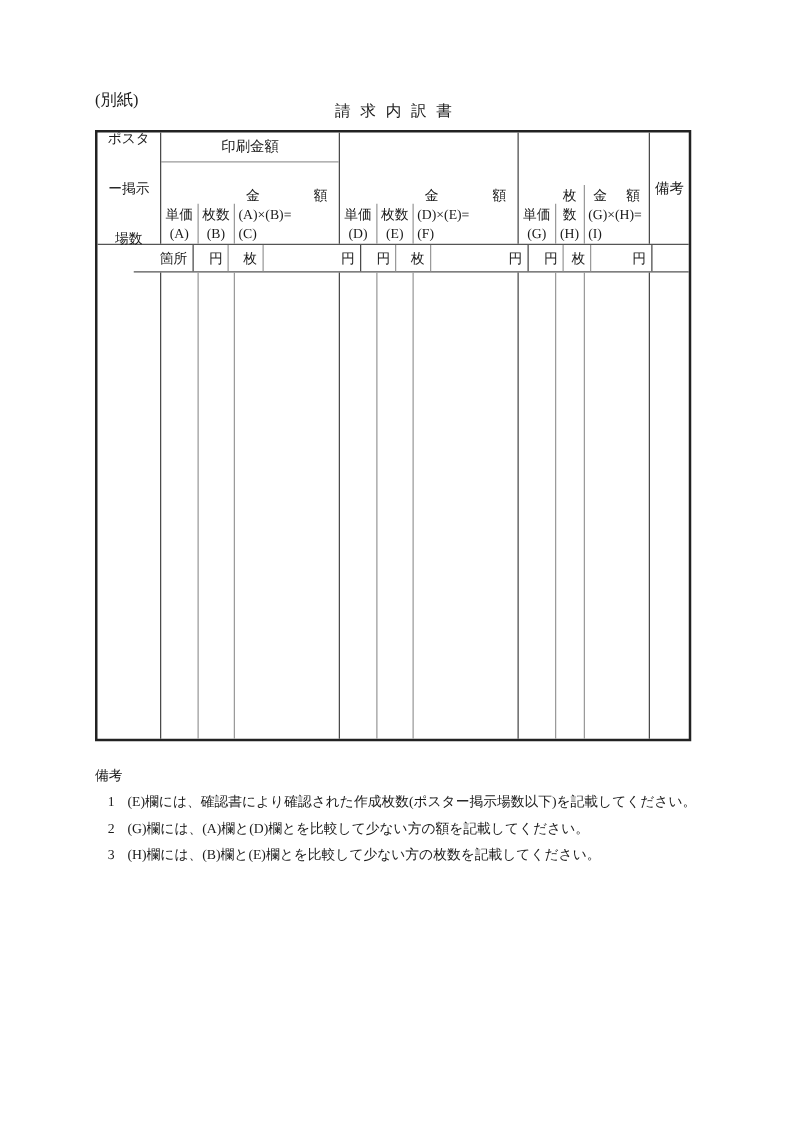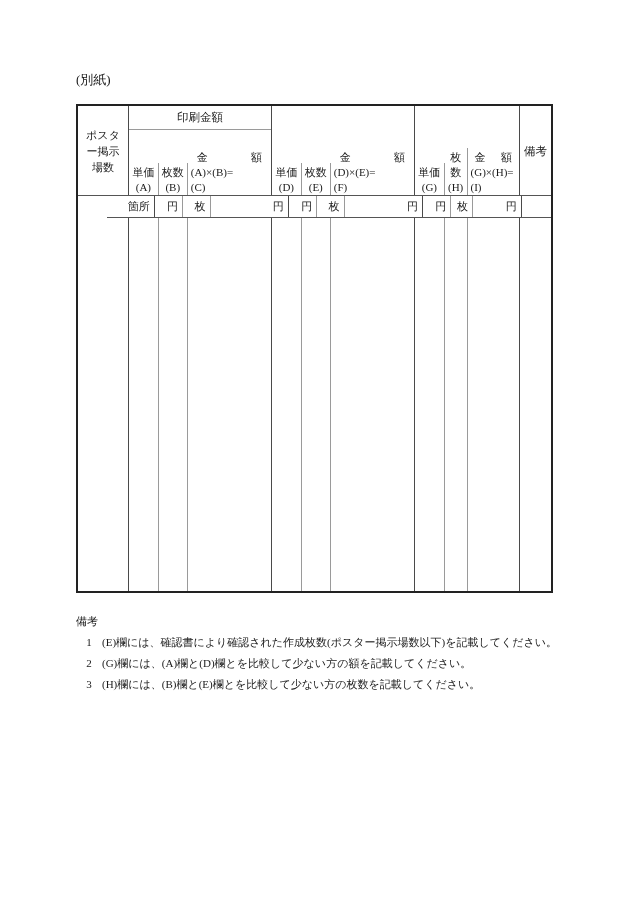--- a/index.html
+++ b/index.html
@@ -99,20 +99,21 @@
   .w-amount3 { width: 52px; }
   .w-remark  { width: 31px; }
 
   
   .place-head {
     align-items: center;
     justify-content: center;
     text-align: center;
     flex-direction: column;
     padding: 0 8px;
+    gap: 24px;
   }
   .place-head span { display: block; white-space: nowrap; }
 
   
   .group {
     display: flex;
     flex-direction: column;
     box-sizing: border-box;
   }
   .group-title {
@@ -218,20 +219,21 @@
   }
   .note-text { flex: 1 1 auto; }
 </style>
 </head>
 <body>
 
 <div class="page">
 
   <div class="attachment-label">(別紙)</div>
 
+  <div class="doc-title">請  求  内  訳  書</div>
 
   <div class="form-table">
 
     <div class="thead">
       <div class="head-main">
 
         <div class="c place-head w-place vline-dark">
           <span>ポスタ</span>
           <span>ー掲示</span>
           <span>場数</span>

